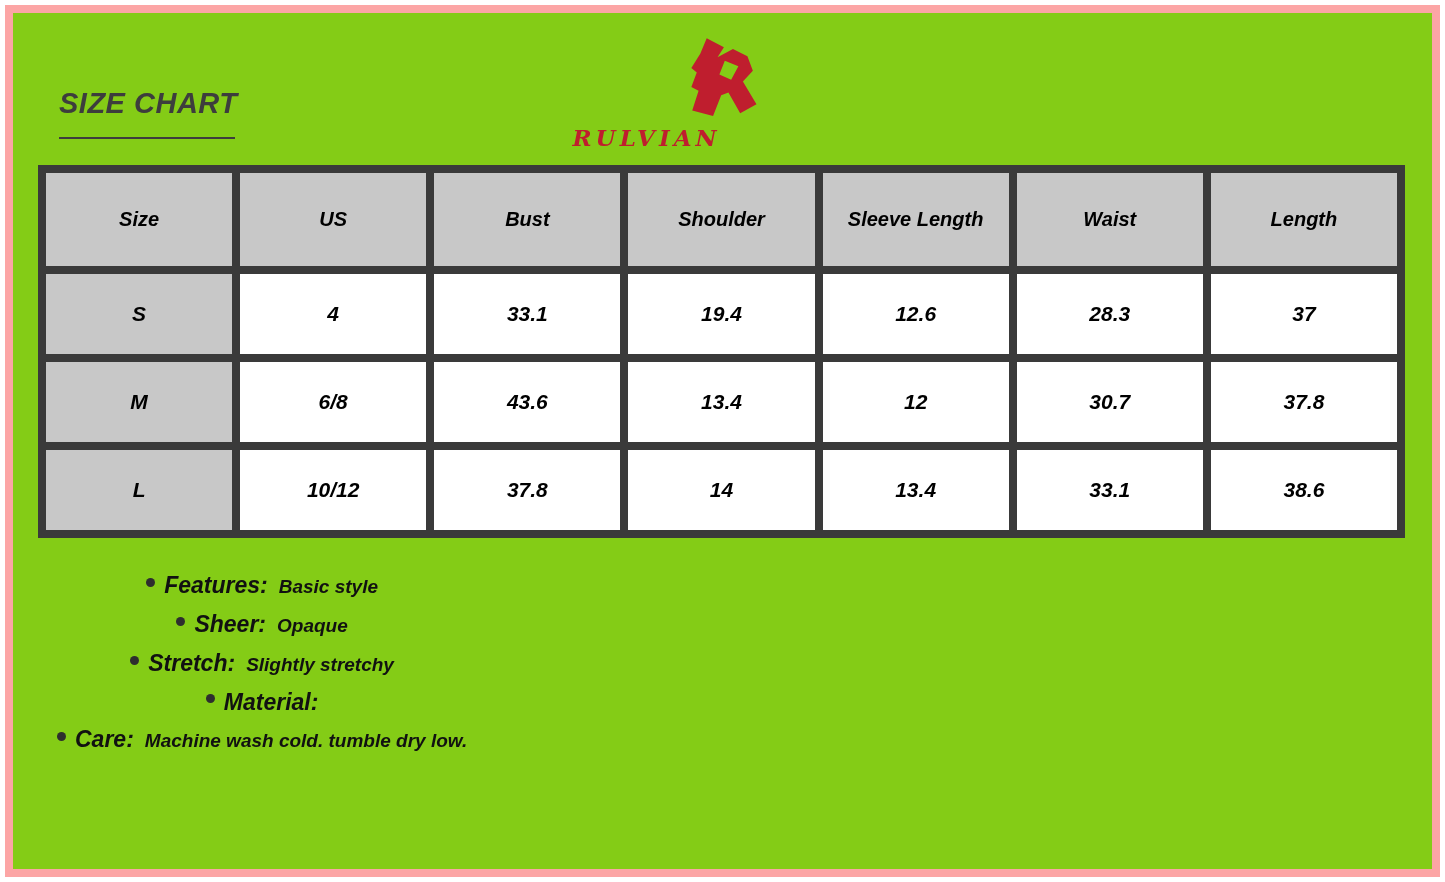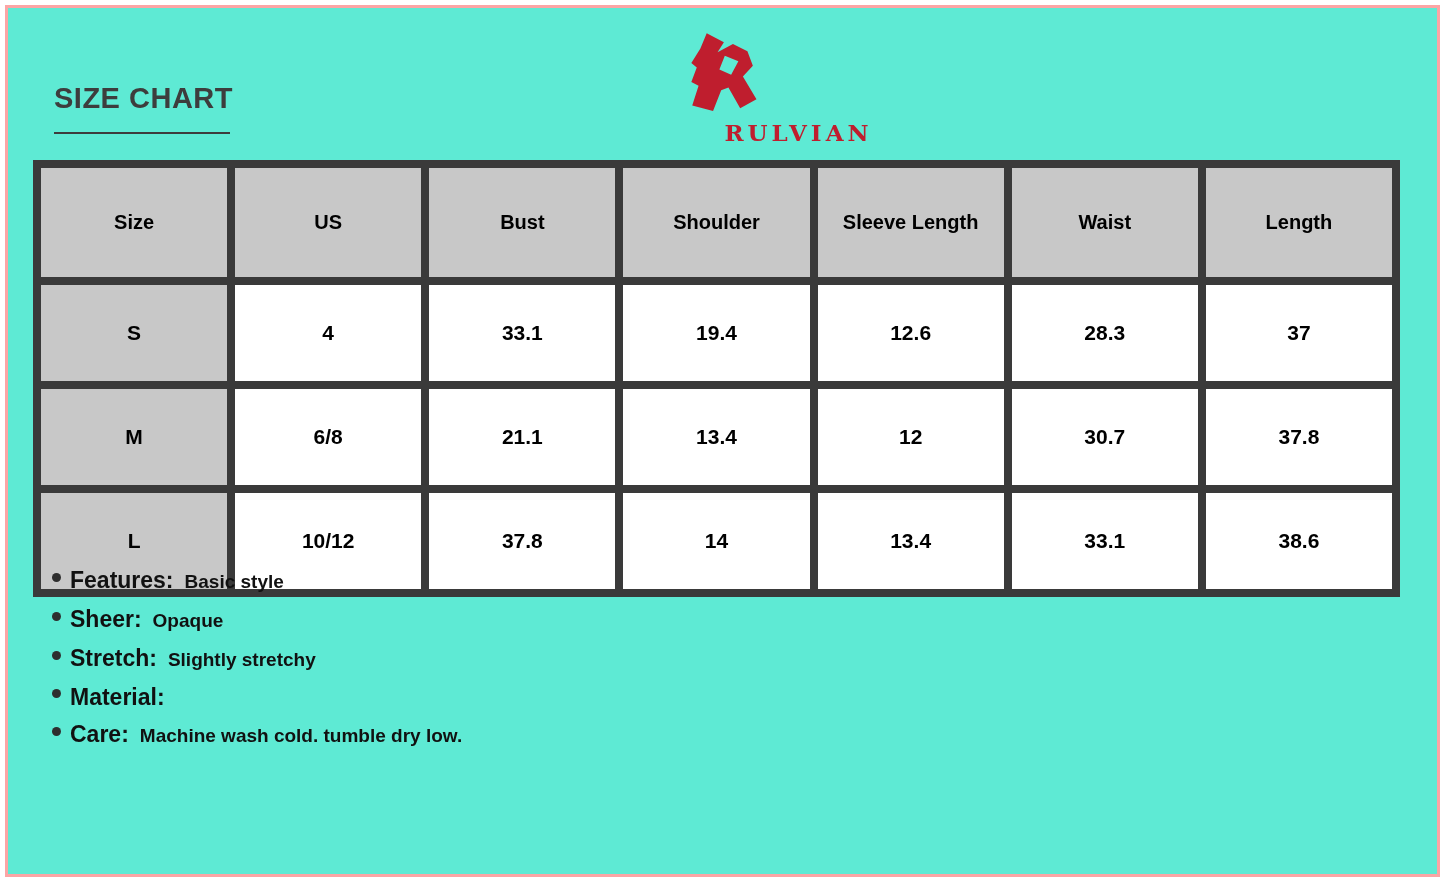--- a/index.html
+++ b/index.html
@@ -12,22 +12,23 @@
   .page {
     position: relative;
     width: 1445px;
     height: 882px;
     background: #ffffff;
     overflow: hidden;
   }
   .frame {
     position: absolute;
     top: 5px; left: 5px; right: 5px; bottom: 5px;
-    border: 3px solid #fca5a5;
-    background: #5eead4;
+    border: 8px solid #fca5a5;
+    background: #84cc16;
+    font-style: italic;
   }
   
   .title-block {
     position: absolute;
     left: 46px;
     top: 74px;
   }
   .page-title {
     margin: 0;
     font-size: 29px;
@@ -39,21 +40,21 @@
     width: 176px;
     height: 2px;
     background: #3d3d3d;
     margin-top: 17px;
   }
   .brand {
     position: absolute;
     left: 50%;
     transform: translateX(-50%);
     top: 24px;
-    text-align: right;
+    text-align: left;
     width: 300px;
   }
   .brand svg { display: block; margin: 0 auto; }
   .brand-name {
     margin-top: 5px;
     font-family: "DejaVu Serif", serif;
     font-weight: bold;
     font-size: 23px;
     letter-spacing: 4px;
     color: #bf1e2e;
@@ -63,21 +64,21 @@
     position: absolute;
     left: 25px;
     top: 152px;
     width: 1367px;
     border-collapse: separate;
     border-spacing: 8px;
     background: #3a3a3a;
     table-layout: fixed;
   }
   table.size-chart th, table.size-chart td {
-    padding: 16px;
+    padding: 8px;
     text-align: center;
     vertical-align: middle;
     font-weight: bold;
     color: #000000;
   }
   table.size-chart thead th {
     background: #c8c8c8;
     height: 77px;
     font-size: 20px;
   }
@@ -98,20 +99,21 @@
     top: 560px;
     margin: 0;
     padding: 0;
     list-style: none;
   }
   ul.details li {
     display: flex;
     align-items: baseline;
     margin-bottom: 13px;
     line-height: 24px;
+    justify-content: center;
   }
   .bullet-dot {
     flex: 0 0 auto;
     width: 9px;
     height: 9px;
     border-radius: 50%;
     background: #2e2e2e;
     margin-right: 9px;
     position: relative;
     top: -4px;
@@ -166,21 +168,21 @@
           <td>4</td>
           <td>33.1</td>
           <td>19.4</td>
           <td>12.6</td>
           <td>28.3</td>
           <td>37</td>
         </tr>
         <tr>
           <th>M</th>
           <td>6/8</td>
-          <td>21.1</td>
+          <td>43.6</td>
           <td>13.4</td>
           <td>12</td>
           <td>30.7</td>
           <td>37.8</td>
         </tr>
         <tr>
           <th>L</th>
           <td>10/12</td>
           <td>37.8</td>
           <td>14</td>

